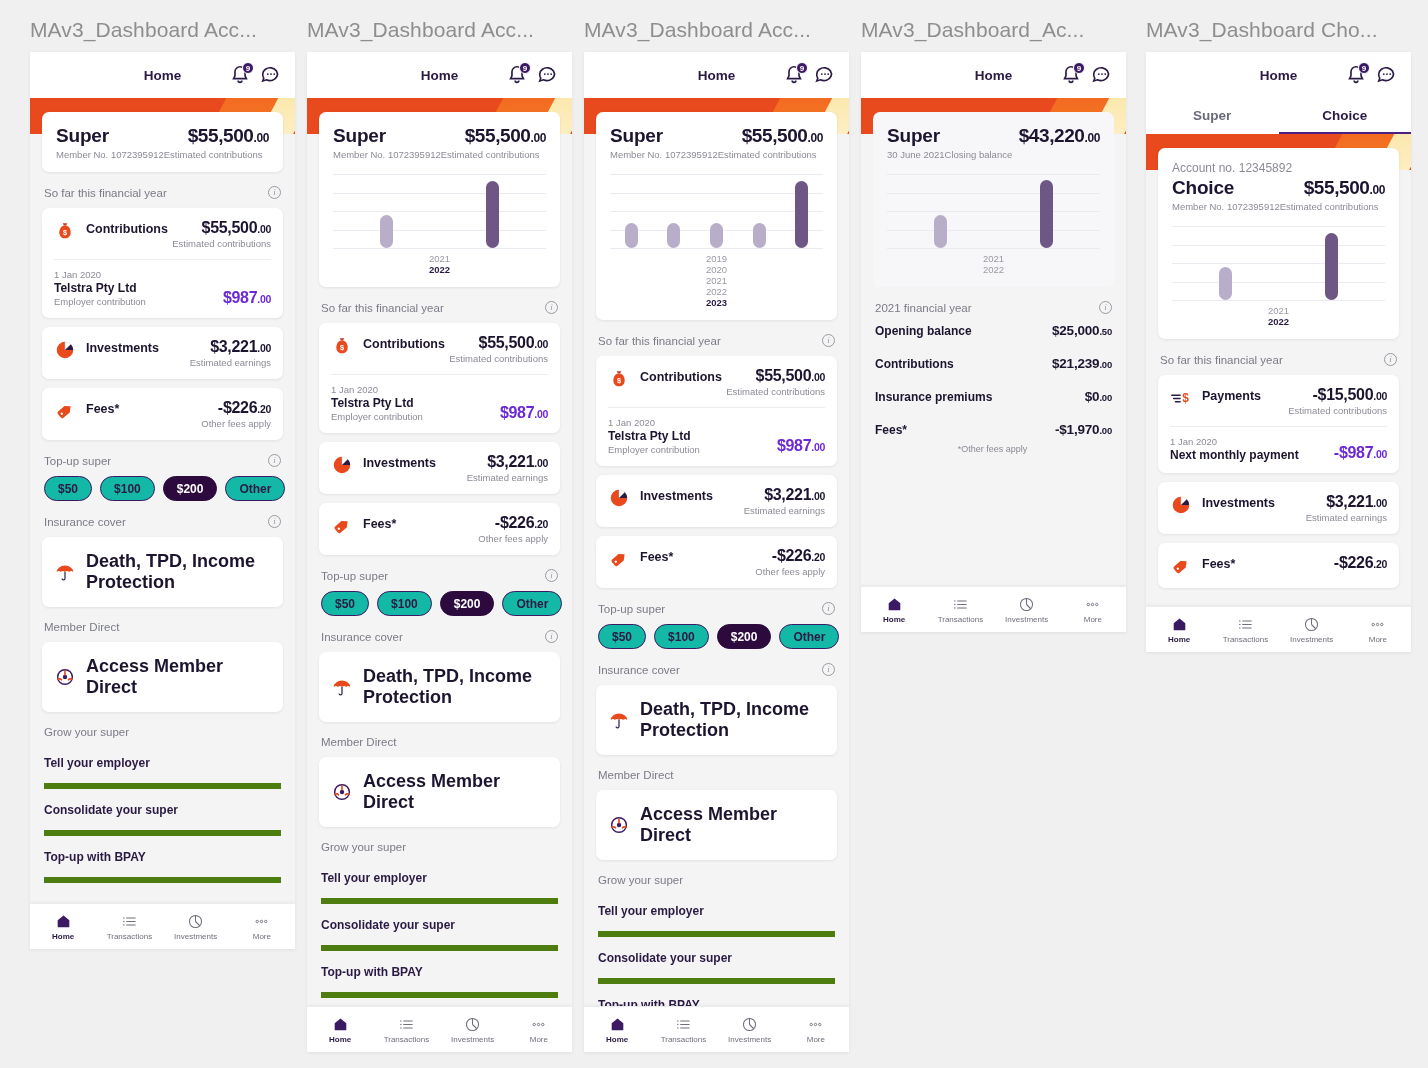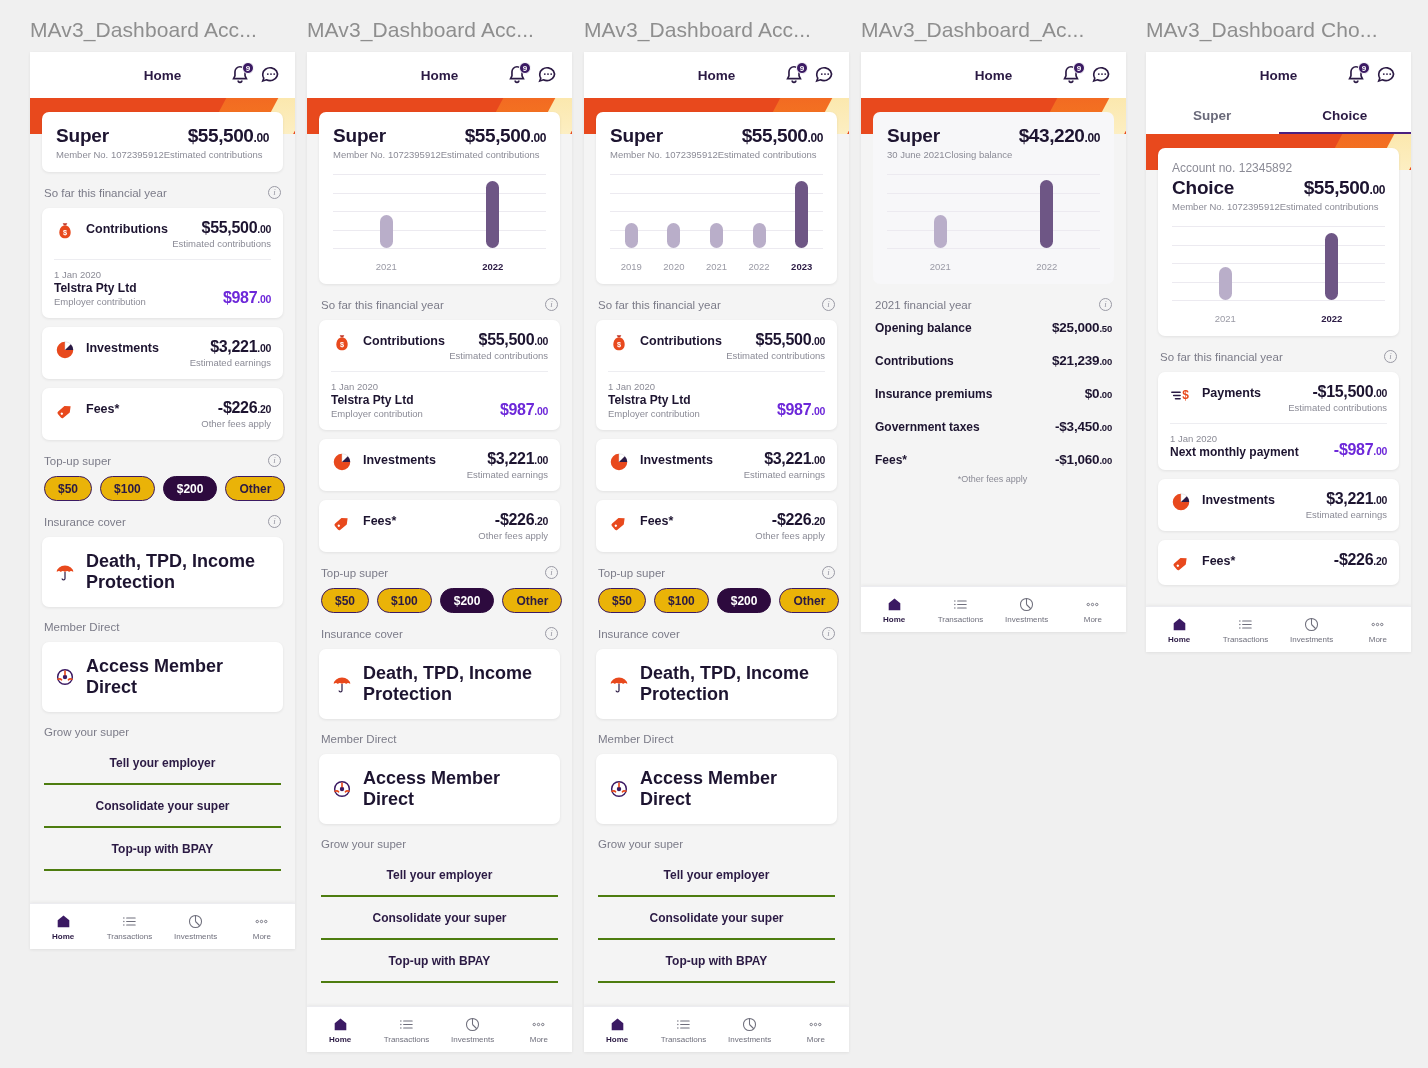--- a/index.html
+++ b/index.html
@@ -85,21 +85,21 @@
   .hero-row2 { display: flex; justify-content: flex-start; margin-top: 2px; }
 
   
   .chart { position: relative; margin-top: 14px; height: 74px; }
   .gridlines { position: absolute; inset: 0 0 0 0; }
   .gridline { position: absolute; left: 0; right: 0; height: 1px; background: #eceaf0; }
   .bars { position: absolute; inset: 0; display: flex; align-items: flex-end; }
   .barcol { flex: 1; display: flex; justify-content: center; align-items: flex-end; height: 100%; }
   .bar { width: 13px; border-radius: 8px; background: #b9aec9; }
   .bar.hl { background: #6e5685; }
-  .xaxis { display: flex; margin-top: 13px; }
+  .xaxis { display: flex; margin-top: 5px; flex-direction: column; }
   .xlab { flex: 1; text-align: center; font-size: 9.5px; color: #9a9aa5; }
   .xlab.hl { color: #2b1a44; font-weight: 700; }
 
   
   .sec {
     display: flex; justify-content: space-between; align-items: center;
     margin-top: 14px; padding: 0 2px;
   }
   .sec-t { font-size: 11.5px; color: #7b7b88; }
   .info-i {
@@ -123,36 +123,36 @@
   .sub-date { font-size: 9.5px; color: #8b8b96; }
   .sub-name { font-size: 12px; font-weight: 700; color: #1d1430; margin-top: 1px; }
   .sub-desc { font-size: 9.5px; color: #8b8b96; margin-top: 1px; }
   .sub-amt { font-size: 16px; font-weight: 700; color: #6d28d9; letter-spacing: -.3px; }
   .sub-amt .cents { font-size: 10.5px; }
 
   
   .pills { display: flex; gap: 8px; margin-top: 9px; padding: 0 2px; }
   .pill {
     height: 25px; padding: 0 13px; border-radius: 13px;
-    border: 1.4px solid #3b1a63; background: #eab308; color: #2b1a44;
+    border: 1.4px solid #3b1a63; background: #14b8a6; color: #2b1a44;
     font-size: 12px; font-weight: 700;
     display: flex; align-items: center; justify-content: center;
   }
   .pill.sel { background: #2d0a3e; color: #fff; border-color: #2d0a3e; }
 
   
   .onerow { display: flex; align-items: center; padding: 14px 12px; }
   .onerow .item-ic { margin-top: 0; }
   .onerow-lbl { font-size: 18px; font-weight: 700; color: #1d1430; }
 
   
   .links { margin-top: 4px; padding: 0 2px; }
   .link {
     font-size: 12px; font-weight: 700; color: #2b1a44;
-    padding: 14px 0 13px; border-bottom: 2px solid #4d7c0f; text-align: center;
+    padding: 14px 0 13px; border-bottom: 6px solid #4d7c0f;
   }
 
   
   .fy-row { display: flex; justify-content: space-between; align-items: flex-end; padding: 9px 2px; }
   .fy-lbl { font-size: 12px; font-weight: 700; color: #1d1430; }
   .fy-amt { font-size: 13.5px; font-weight: 700; color: #1d1430; letter-spacing: -.2px; }
   .fy-amt .cents { font-size: 9.5px; }
   .fy-note { font-size: 9px; color: #8b8b96; text-align: center; padding-right: 2px; margin-top: -2px; }
 
   
@@ -878,26 +878,22 @@
           </div>
           <div class="fy-row">
             <div class="fy-lbl">Contributions</div>
             <div class="fy-amt"><span>$21,239</span><span class="cents">.00</span></div>
           </div>
           <div class="fy-row">
             <div class="fy-lbl">Insurance premiums</div>
             <div class="fy-amt"><span>$0</span><span class="cents">.00</span></div>
           </div>
           <div class="fy-row">
-            <div class="fy-lbl">Government taxes</div>
-            <div class="fy-amt"><span>-$3,450</span><span class="cents">.00</span></div>
-          </div>
-          <div class="fy-row">
             <div class="fy-lbl">Fees*</div>
-            <div class="fy-amt"><span>-$1,060</span><span class="cents">.00</span></div>
+            <div class="fy-amt"><span>-$1,970</span><span class="cents">.00</span></div>
           </div>
           <div class="fy-note">*Other fees apply</div>
         </div>
       </div>
 
       <div class="nav">
         <div class="nav-item active">
           <svg viewBox="0 0 24 24" width="17" height="17" fill="#3b1a63">
               <path d="M12 3.6 3.8 10.4V20h16.4v-9.6z"></path>
             </svg>

